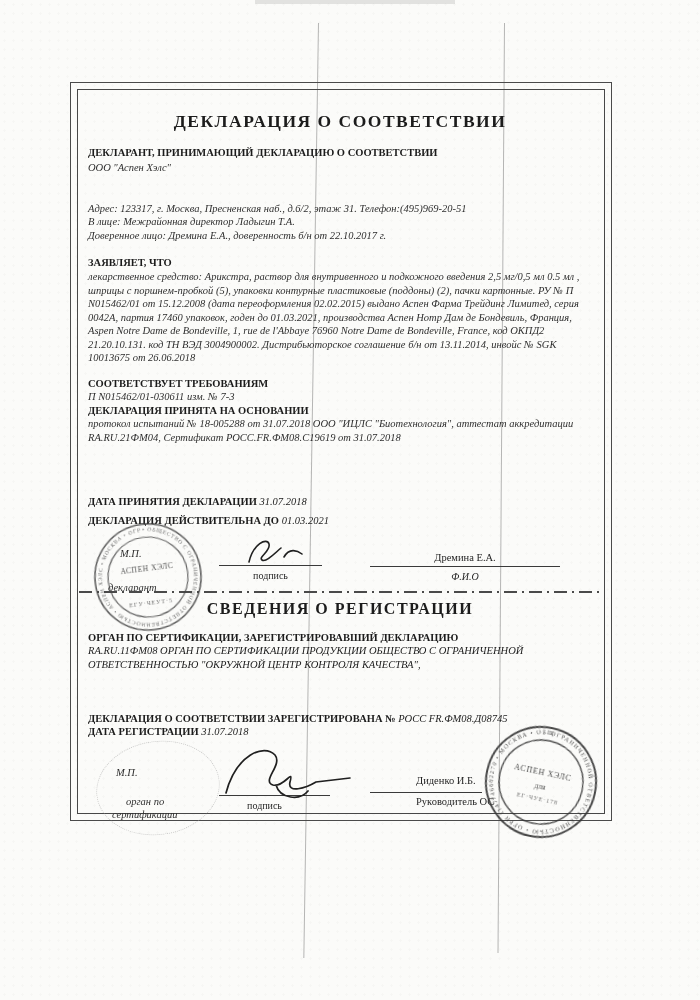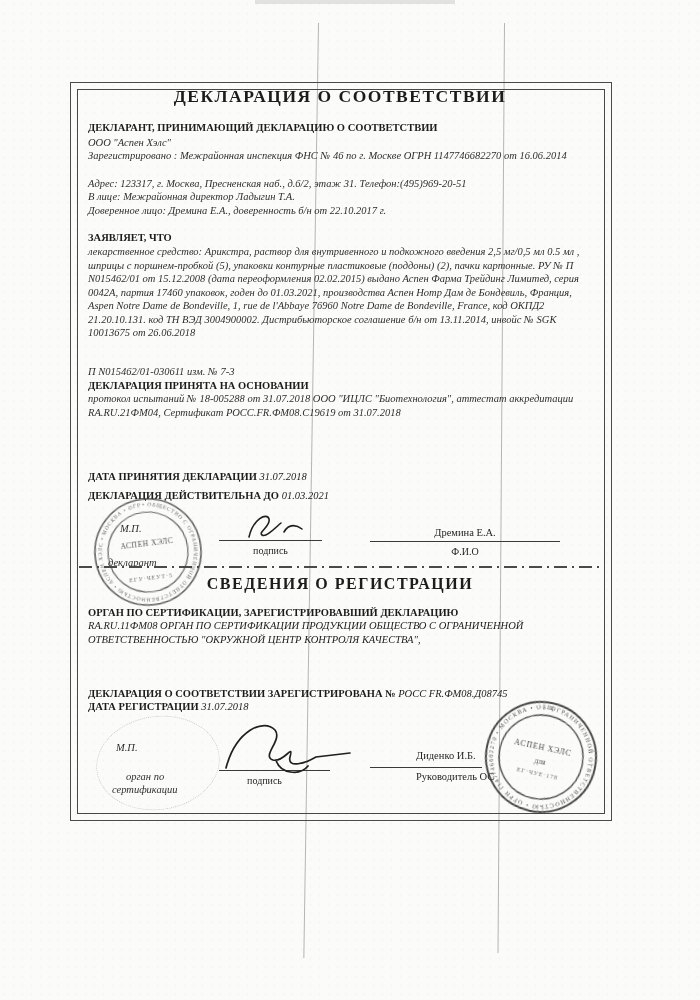--- a/index.html
+++ b/index.html
@@ -12,21 +12,21 @@
     color:#262626;
   }
   .t{position:absolute;font-size:10.5px;line-height:13.5px;}
   .h{font-weight:bold;font-style:normal;color:#1c1c1c;}
   .i{font-style:italic;color:#2e2e2e;}
   .bi{font-weight:normal;font-style:italic;color:#1c1c1c;}
   .center{text-align:center;}
   .vline{position:absolute;width:1px;background:#6f6f6f;opacity:.5;z-index:1;transform-origin:top center;}
   .frame-outer{position:absolute;left:70px;top:82px;width:540px;height:737px;border:1.5px solid #4a4a4a;z-index:2;}
   .frame-inner{position:absolute;left:6px;top:6px;right:6px;bottom:6px;border:1.5px solid #474747;}
-  .content{position:absolute;inset:0;z-index:3;}
+  .content{position:absolute;inset:0;z-index:3;margin-top:25px;}
   .sigline{position:absolute;height:0;border-top:1.3px solid #3a3a3a;}
   .dashline{
     position:absolute;height:1.6px;z-index:3;
     background:repeating-linear-gradient(90deg,#4a4a4a 0 13px,transparent 13px 18px,#4a4a4a 18px 20px,transparent 20px 25px);
   }
   .smudge{position:absolute;background:#8a8a8a;opacity:.22;z-index:1;}
   svg{overflow:visible;}
   .stampsvg{position:absolute;filter:blur(.3px);z-index:4;}
   .sigsvg{position:absolute;z-index:4;}
   .dotcircle{position:absolute;border:1.5px dotted #9b9b9b;border-radius:50%;opacity:.5;z-index:2;transform:rotate(-8deg);}
@@ -44,28 +44,28 @@
     <div class="frame-inner"></div>
   </div>
 
   <div class="content">
 
     <div class="t h center" style="left:79px;top:90px;width:522px;font-size:17.5px;letter-spacing:1.5px;">ДЕКЛАРАЦИЯ О СООТВЕТСТВИИ</div>
 
     <div class="t h" style="left:88px;top:121px;width:512px;">ДЕКЛАРАНТ, ПРИНИМАЮЩИЙ ДЕКЛАРАЦИЮ О СООТВЕТСТВИИ</div>
 
     <div class="t i" style="left:88px;top:136px;width:512px;">ООО "Аспен Хэлс"</div>
-    <div class="t i" style="left:88px;top:149px;width:512px;">Зарегистрировано : Межрайонная инспекция ФНС № 46 по г. Москве ОГРН 1147746682270 от 16.06.2014</div>
     <div class="t i" style="left:88px;top:177px;width:512px;">Адрес: 123317, г. Москва, Пресненская наб., д.6/2, этаж 31. Телефон:(495)969-20-51</div>
     <div class="t i" style="left:88px;top:190px;width:512px;">В лице: Межрайонная директор Ладыгин Т.А.</div>
     <div class="t i" style="left:88px;top:204px;width:512px;">Доверенное лицо: Дремина Е.А., доверенность б/н от 22.10.2017 г.</div>
 
     <div class="t h" style="left:88px;top:231px;width:512px;">ЗАЯВЛЯЕТ, ЧТО</div>
     <div class="t i" style="left:88px;top:245px;width:512px;">лекарственное средство: Арикстра, раствор для внутривенного и подкожного введения 2,5 мг/0,5 мл 0.5 мл , шприцы с поршнем-пробкой (5), упаковки контурные пластиковые (поддоны) (2), пачки картонные. РУ № П N015462/01 от 15.12.2008 (дата переоформления 02.02.2015) выдано Аспен Фарма Трейдинг Лимитед, серия 0042А, партия 17460 упаковок, годен до 01.03.2021, производства Аспен Нотр Дам де Бондевиль, Франция, Aspen Notre Dame de Bondeville, 1, rue de l'Abbaye 76960 Notre Dame de Bondeville, France, код ОКПД2 21.20.10.131. код ТН ВЭД 3004900002. Дистрибьюторское соглашение б/н от 13.11.2014, инвойс № SGK 10013675 от 26.06.2018</div>
 
+    <div class="t h" style="left:88px;top:352px;width:512px;">СООТВЕТСТВУЕТ ТРЕБОВАНИЯМ</div>
     <div class="t i" style="left:88px;top:365px;width:512px;">П N015462/01-030611 изм. № 7-3</div>
 
     <div class="t h" style="left:88px;top:379px;width:512px;">ДЕКЛАРАЦИЯ ПРИНЯТА НА ОСНОВАНИИ</div>
     <div class="t i" style="left:88px;top:392px;width:512px;">протокол испытаний № 18-005288 от 31.07.2018 ООО "ИЦЛС "Биотехнология", аттестат аккредитации RA.RU.21ФМ04, Сертификат РОСС.FR.ФМ08.С19619 от 31.07.2018</div>
 
     <div class="t" style="left:88px;top:470px;width:512px;">
       <span class="h">ДАТА ПРИНЯТИЯ ДЕКЛАРАЦИИ</span>
       <span class="bi">31.07.2018</span>
     </div>
     <div class="t" style="left:88px;top:489px;width:512px;">
@@ -88,21 +88,21 @@
     </svg>
 
     <svg class="sigsvg" width="62" height="32" viewBox="0 0 62 32" style="left:243px;top:510px;">
       <path d="M6,27 C10,9 24,2 26,9 C28,16 15,22 19,25 C23,28 33,17 38,13 M41,22 C46,13 54,15 59,19" fill="none" stroke="#202020" stroke-width="1.6" stroke-linecap="round"></path>
     </svg>
     <div class="sigline" style="left:219px;top:540px;width:103px;"></div>
     <div class="t center" style="left:219px;top:544px;width:103px;font-size:10px;">подпись</div>
 
     <div class="t center" style="left:370px;top:526px;width:190px;">Дремина Е.А.</div>
     <div class="sigline" style="left:370px;top:541px;width:190px;"></div>
-    <div class="t center" style="left:370px;top:545px;width:190px;font-size:10px;">Ф.И.О</div>
+    <div class="t center" style="left:370px;top:545px;width:190px;font-size:10px;font-style:italic;">Ф.И.О</div>
 
     <div class="dashline" style="left:79px;top:566px;width:522px;"></div>
 
     <div class="t h" style="left:88px;top:606px;width:512px;">ОРГАН ПО СЕРТИФИКАЦИИ, ЗАРЕГИСТРИРОВАВШИЙ ДЕКЛАРАЦИЮ</div>
 
     <div class="t h center" style="left:79px;top:577px;width:522px;font-size:16px;letter-spacing:1.5px;">СВЕДЕНИЯ О РЕГИСТРАЦИИ</div>
     <div class="t bi" style="left:88px;top:619px;width:512px;">RA.RU.11ФМ08 ОРГАН ПО СЕРТИФИКАЦИИ ПРОДУКЦИИ ОБЩЕСТВО С ОГРАНИЧЕННОЙ ОТВЕТСТВЕННОСТЬЮ "ОКРУЖНОЙ ЦЕНТР КОНТРОЛЯ КАЧЕСТВА",</div>
 
     <div class="t" style="left:88px;top:687px;width:520px;">
       <span class="h">ДЕКЛАРАЦИЯ О СООТВЕТСТВИИ ЗАРЕГИСТРИРОВАНА №</span>

